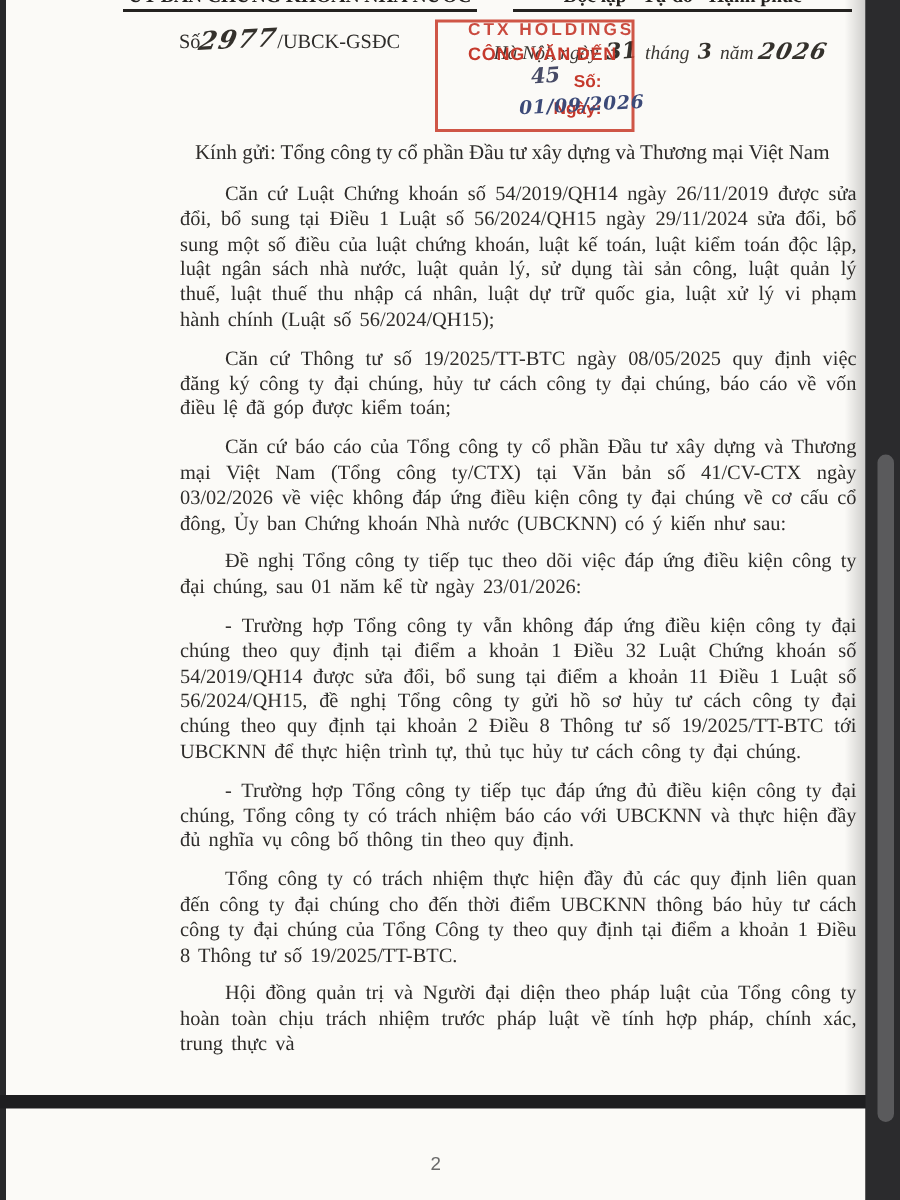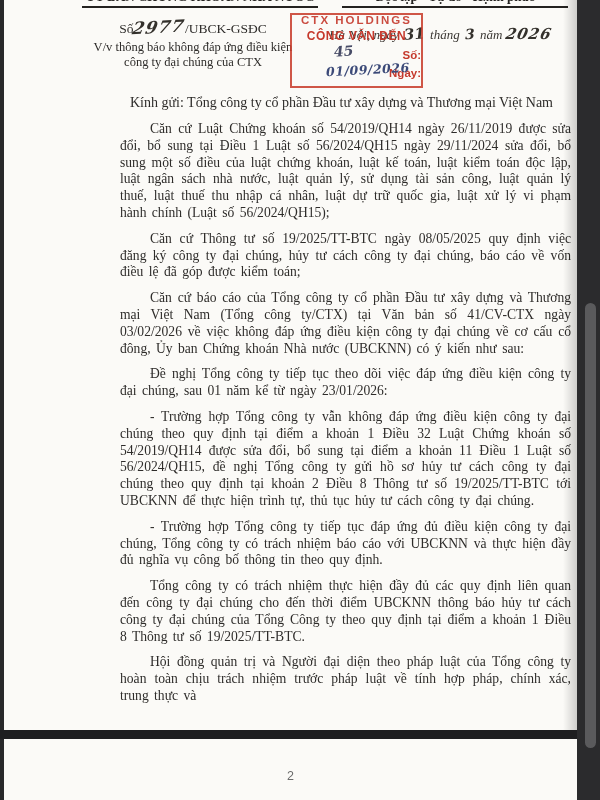--- a/index.html
+++ b/index.html
@@ -54,21 +54,21 @@
     position:absolute; left:325px; top:25px; width:250px;
     font-style:italic; font-size:13px; color:#3a3733; white-space:nowrap; z-index:1;
   }
   .hw-day   { font-size:15px; font-weight:bold; color:#34312c; transform:rotate(-4deg); margin:0 2px; }
   .hw-month { font-size:14px; font-weight:bold; color:#34312c; transform:rotate(-3deg); margin:0 2px; }
   .hw-year  { font-size:15px; font-weight:bold; color:#34312c; transform:skewX(-12deg); letter-spacing:1px; }
 
   
   .stamp {
     position:absolute; left:286px; top:13px; width:133px; height:75px;
-    border:2px solid rgba(199,56,40,0.85); z-index:2; padding:0 0;
+    border:2px solid rgba(199,56,40,0.85); z-index:2; padding:0 20px;
     color:#c5392c; font-family:"Liberation Sans","DejaVu Sans",sans-serif;
   }
   .stamp-company {
     font-size:11.5px; font-weight:bold; letter-spacing:2px; text-align:center;
     margin-top:-1px; white-space:nowrap; opacity:0.9;
   }
   .stamp-title {
     font-size:12px; font-weight:bold; text-align:center; letter-spacing:0.5px;
     margin-top:3px; white-space:nowrap;
   }
@@ -110,24 +110,20 @@
       <span class="clip-inner">ỦY BAN CHỨNG KHOÁN NHÀ NƯỚC</span>
     </div>
     <div class="clip-top clip-motto">
       <span class="clip-inner">Độc lập - Tự do - Hạnh phúc</span>
     </div>
 
     <div class="docnum-block">
       <div class="docnum-line">
         <span>Số</span><span class="hw hw-docnum">2977</span><span>/UBCK-GSĐC</span>
       </div>
-      <div class="subject">
-        <div>V/v thông báo không đáp ứng điều kiện</div>
-        <div>công ty đại chúng của CTX</div>
-      </div>
     </div>
 
     <div class="date-line">
       <span>Hà Nội, ngày</span>
       <span class="hw hw-day">31</span>
       <span>tháng</span>
       <span class="hw hw-month">3</span>
       <span>năm</span>
       <span class="hw hw-year">2026</span>
     </div>

